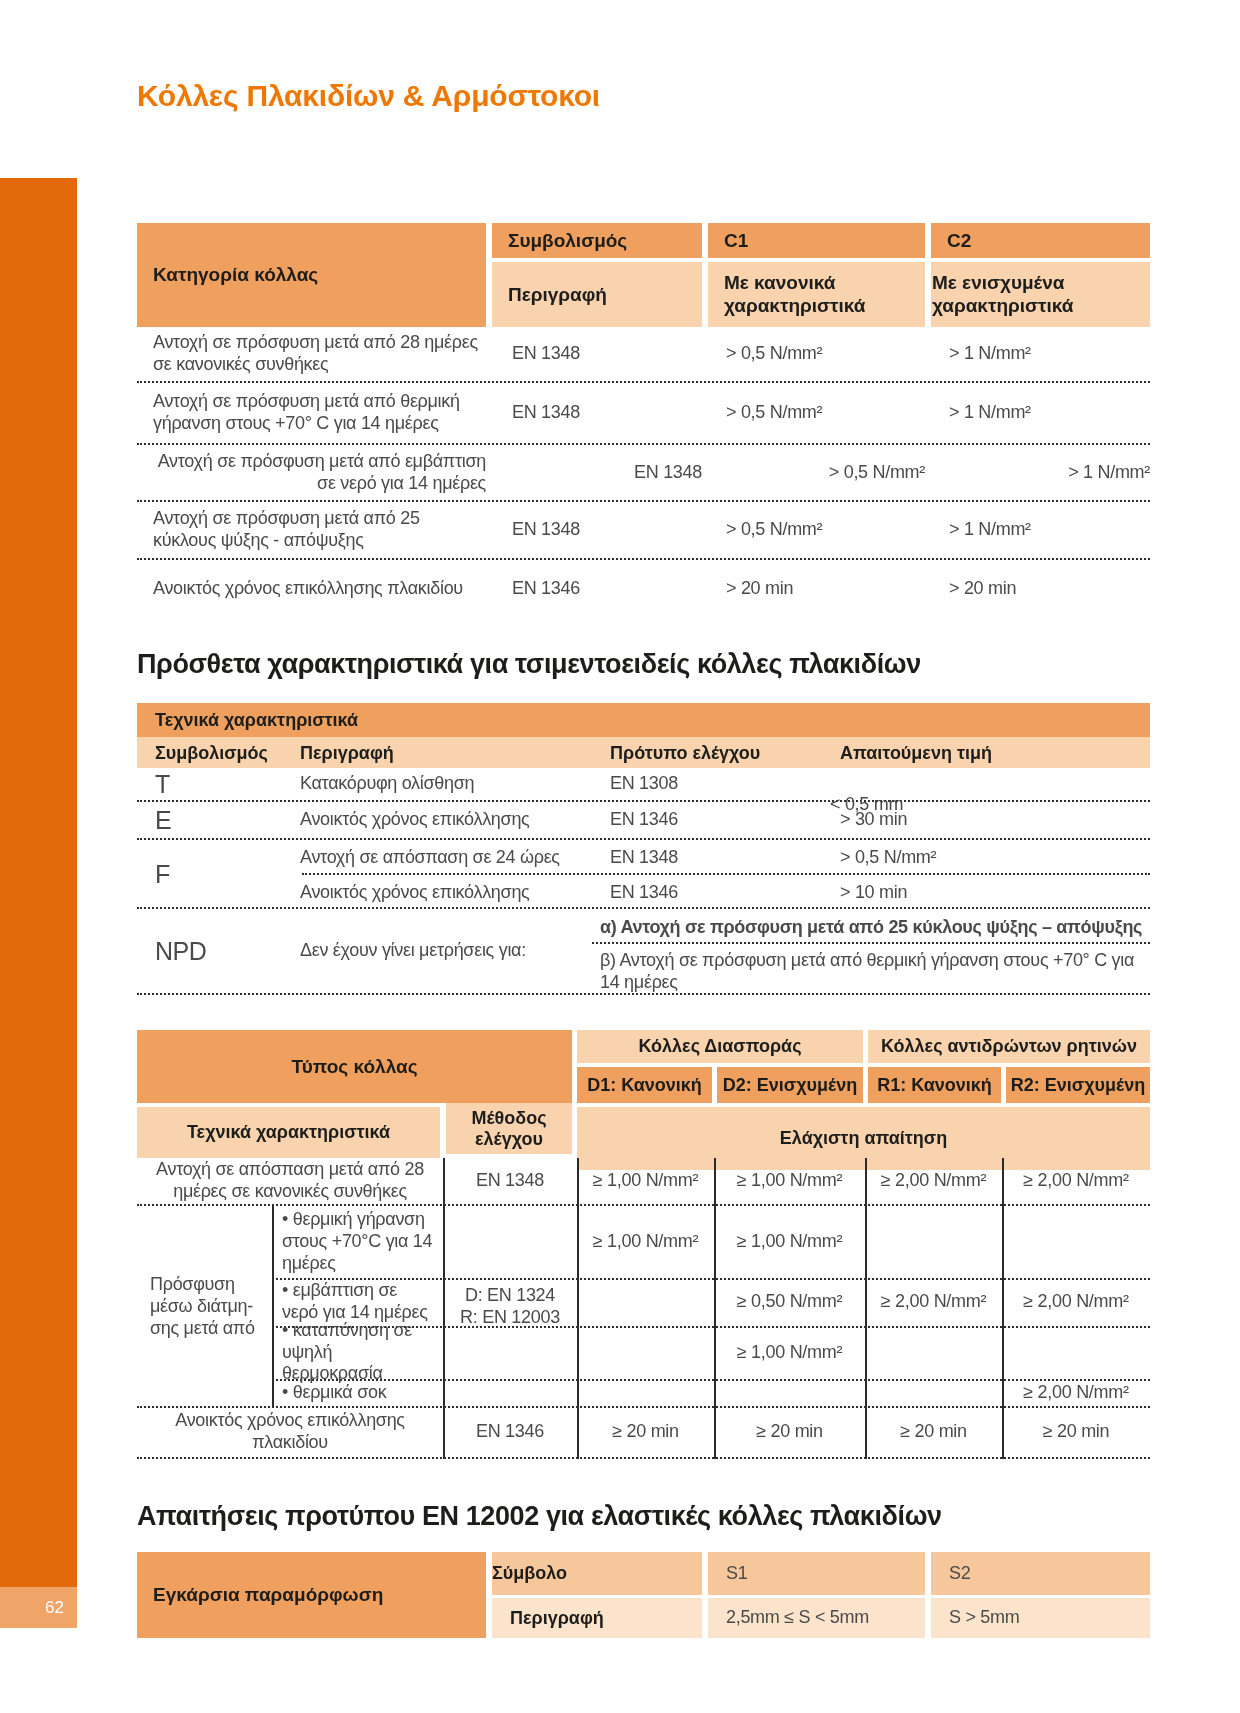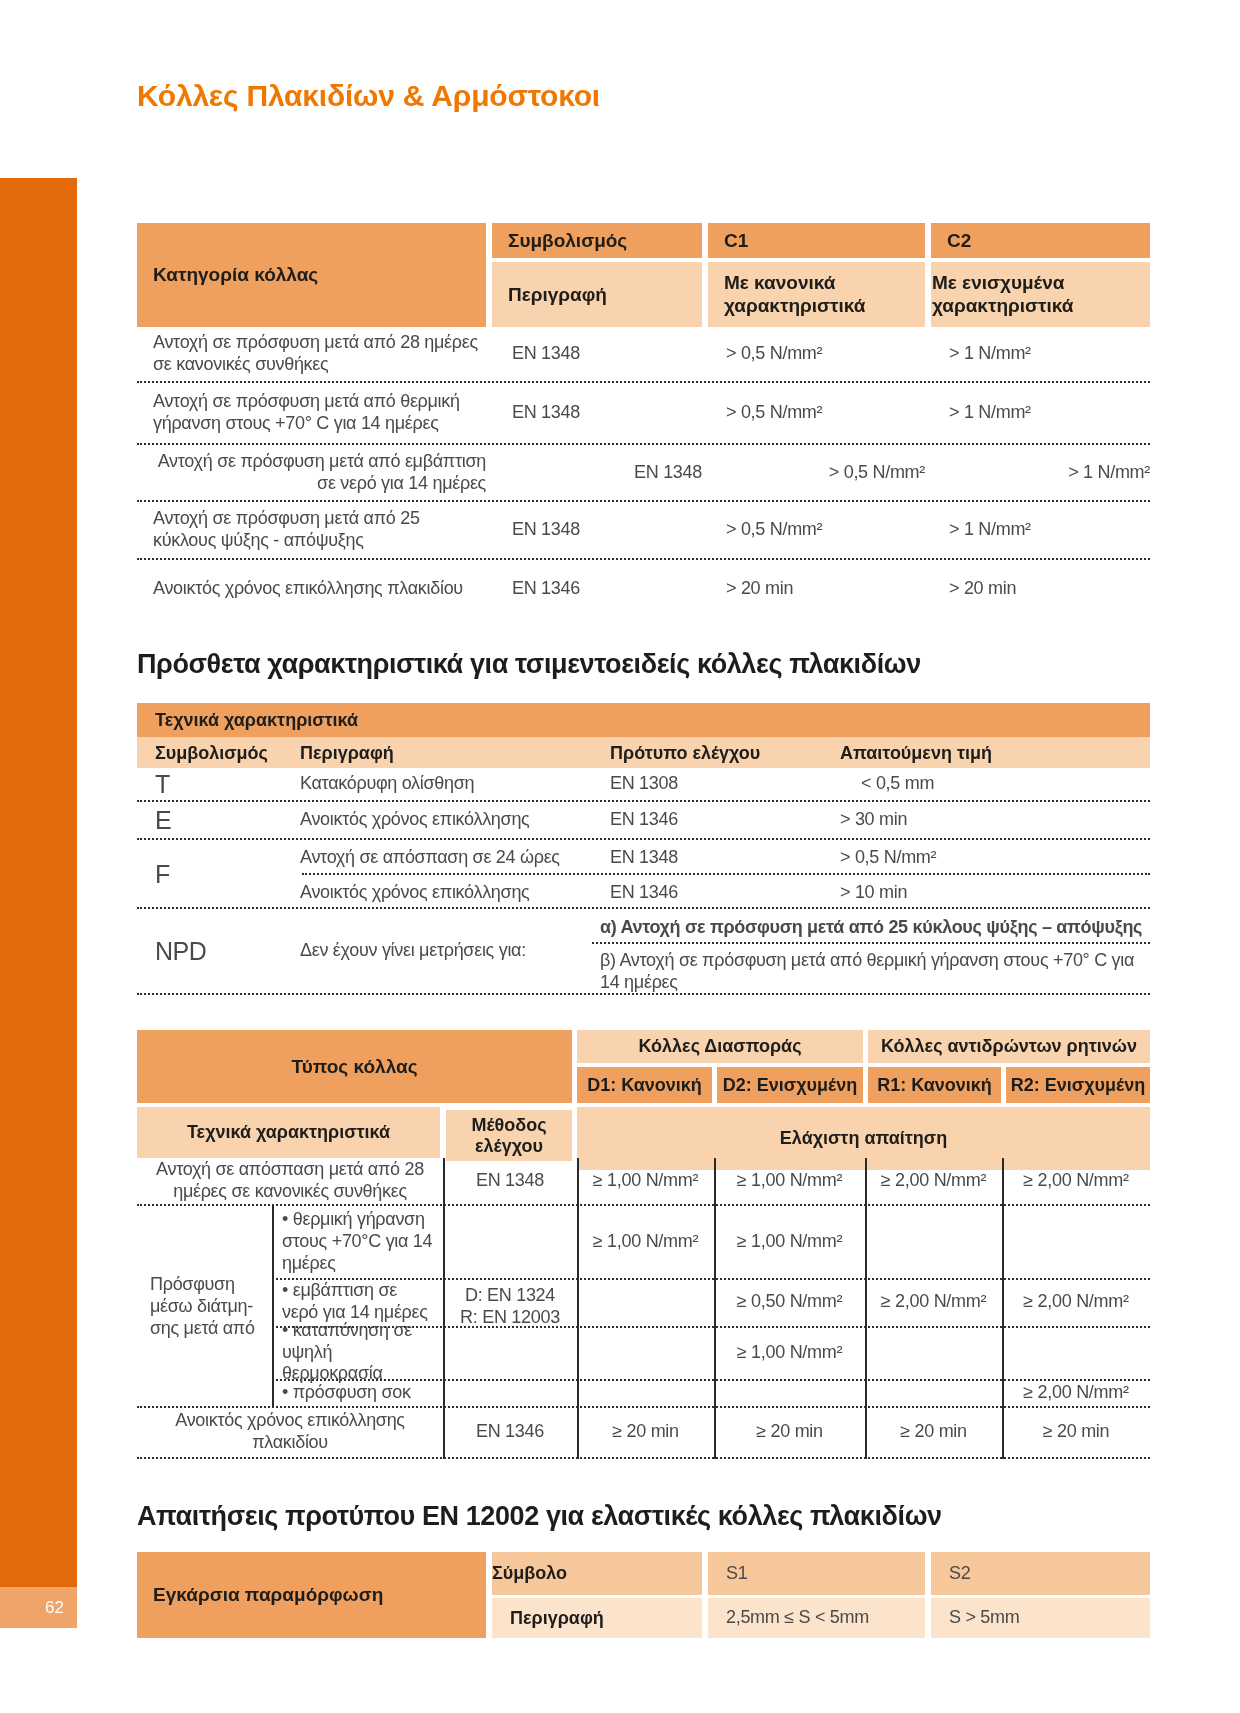--- a/index.html
+++ b/index.html
@@ -100,21 +100,21 @@
       <span class="t2cell hdr18" style="left:18px;">Συμβολισμός</span>
       <span class="t2cell hdr18" style="left:163px;">Περιγραφή</span>
       <span class="t2cell hdr18" style="left:473px;">Πρότυπο ελέγχου</span>
       <span class="t2cell hdr18" style="left:703px;">Απαιτούμενη τιμή</span>
     </div>
 
     <div class="dot-b" style="position:relative;height:34px;">
       <span class="t2cell sym-txt" style="left:18px;">T</span>
       <span class="t2cell body-txt" style="left:163px;">Κατακόρυφη ολίσθηση</span>
       <span class="t2cell body-txt" style="left:473px;">EN 1308</span>
-      <span class="t2cell body-txt" style="left:724px;">&lt; 0,5 mm</span>
+      <span class="t2cell body-txt" style="left:693px;margin-top:21px;">&lt; 0,5 mm</span>
     </div>
 
     <div class="dot-b" style="position:relative;height:38px;">
       <span class="t2cell sym-txt" style="left:18px;">E</span>
       <span class="t2cell body-txt" style="left:163px;">Ανοικτός χρόνος επικόλλησης</span>
       <span class="t2cell body-txt" style="left:473px;">EN 1346</span>
       <span class="t2cell body-txt" style="left:703px;">&gt; 30 min</span>
     </div>
 
     <div class="dot-b" style="position:relative;height:69px;">
@@ -139,21 +139,21 @@
 
   <div class="abs" style="left:137px;top:1030px;width:1013px;height:128px;">
     <div class="abs bg-dark ctr hdr" style="left:0;top:0;width:435px;height:73px;">Τύπος κόλλας</div>
     <div class="abs bg-light ctr hdr18" style="left:440px;top:0;width:286px;height:33px;">Κόλλες Διασποράς</div>
     <div class="abs bg-light ctr hdr18" style="left:731px;top:0;width:282px;height:33px;">Κόλλες αντιδρώντων ρητινών</div>
     <div class="abs bg-dark ctr hdr18" style="left:440px;top:37px;width:135px;height:36px;">D1: Κανονική</div>
     <div class="abs bg-dark ctr hdr18" style="left:580px;top:37px;width:146px;height:36px;">D2: Ενισχυμένη</div>
     <div class="abs bg-dark ctr hdr18" style="left:731px;top:37px;width:133px;height:36px;">R1: Κανονική</div>
     <div class="abs bg-dark ctr hdr18" style="left:869px;top:37px;width:144px;height:36px;">R2: Ενισχυμένη</div>
     <div class="abs bg-light ctr hdr18" style="left:0;top:77px;width:303px;height:51px;">Τεχνικά χαρακτηριστικά</div>
-    <div class="abs bg-light ctr hdr18" style="left:309px;top:80px;width:126px;height:51px;line-height:1.15;">Μέθοδος ελέγχου</div>
+    <div class="abs bg-light ctr hdr18" style="left:309px;top:73px;width:126px;height:51px;line-height:1.15;">Μέθοδος ελέγχου</div>
     <div class="abs bg-light ctr hdr18" style="left:440px;top:77px;width:573px;height:63px;">Ελάχιστη απαίτηση</div>
   </div>
 
   <div class="abs" style="left:137px;top:1158px;width:1013px;height:301px;">
 
     <div class="abs vline" style="left:306px;top:0;height:301px;"></div>
     <div class="abs vline" style="left:440px;top:0;height:301px;"></div>
     <div class="abs vline" style="left:577px;top:0;height:301px;"></div>
     <div class="abs vline" style="left:728px;top:0;height:301px;"></div>
     <div class="abs vline" style="left:865px;top:0;height:301px;"></div>
@@ -184,21 +184,21 @@
     <div class="abs ctr body-txt" style="left:577px;top:48px;width:151px;height:72px;">≥ 1,00 N/mm²</div>
 
     <div class="abs vcl body-txt" style="left:145px;top:120px;width:155px;height:48px;">• εμβάπτιση σε νερό για 14 ημέρες</div>
     <div class="abs ctr body-txt" style="left:577px;top:120px;width:151px;height:48px;">≥ 0,50 N/mm²</div>
     <div class="abs ctr body-txt" style="left:728px;top:120px;width:137px;height:48px;">≥ 2,00 N/mm²</div>
     <div class="abs ctr body-txt" style="left:865px;top:120px;width:148px;height:48px;">≥ 2,00 N/mm²</div>
 
     <div class="abs vcl body-txt" style="left:145px;top:168px;width:155px;height:53px;">• καταπόνηση σε υψηλή θερμοκρασία</div>
     <div class="abs ctr body-txt" style="left:577px;top:168px;width:151px;height:53px;">≥ 1,00 N/mm²</div>
 
-    <div class="abs vcl body-txt" style="left:145px;top:221px;width:200px;height:27px;">• πρόσφυση σοκ</div>
+    <div class="abs vcl body-txt" style="left:145px;top:221px;width:200px;height:27px;">• θερμικά σοκ</div>
     <div class="abs ctr body-txt" style="left:865px;top:221px;width:148px;height:27px;">≥ 2,00 N/mm²</div>
 
     <div class="abs ctr body-txt" style="left:0;top:248px;width:306px;height:51px;">Ανοικτός χρόνος επικόλλησης πλακιδίου</div>
     <div class="abs ctr body-txt" style="left:306px;top:248px;width:134px;height:51px;">EN 1346</div>
     <div class="abs ctr body-txt" style="left:440px;top:248px;width:137px;height:51px;">≥ 20 min</div>
     <div class="abs ctr body-txt" style="left:577px;top:248px;width:151px;height:51px;">≥ 20 min</div>
     <div class="abs ctr body-txt" style="left:728px;top:248px;width:137px;height:51px;">≥ 20 min</div>
     <div class="abs ctr body-txt" style="left:865px;top:248px;width:148px;height:51px;">≥ 20 min</div>
   </div>
 

